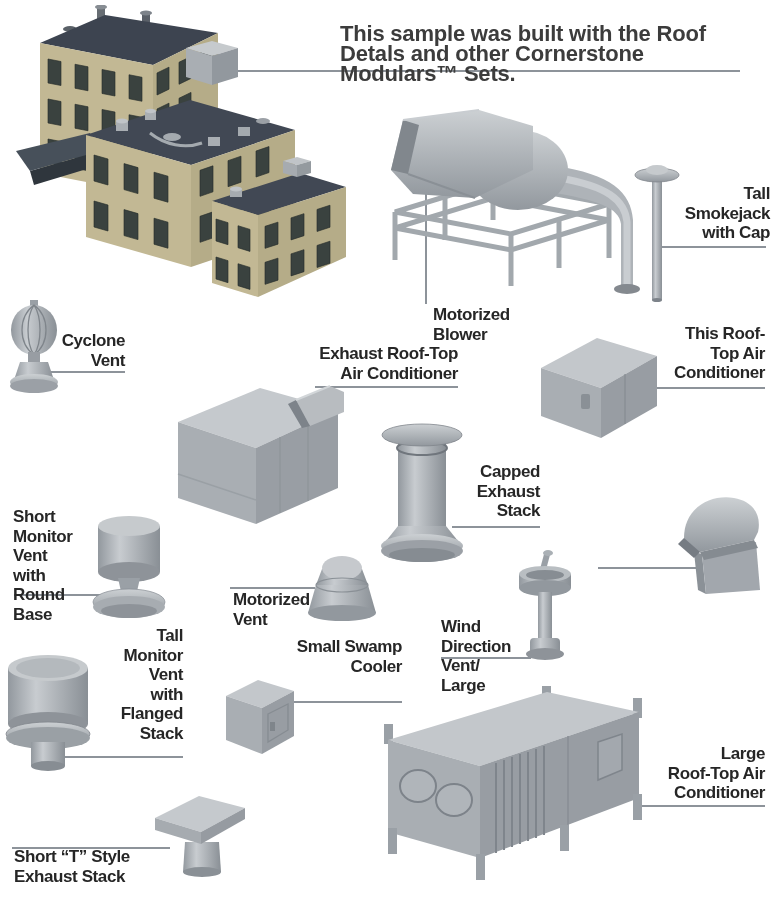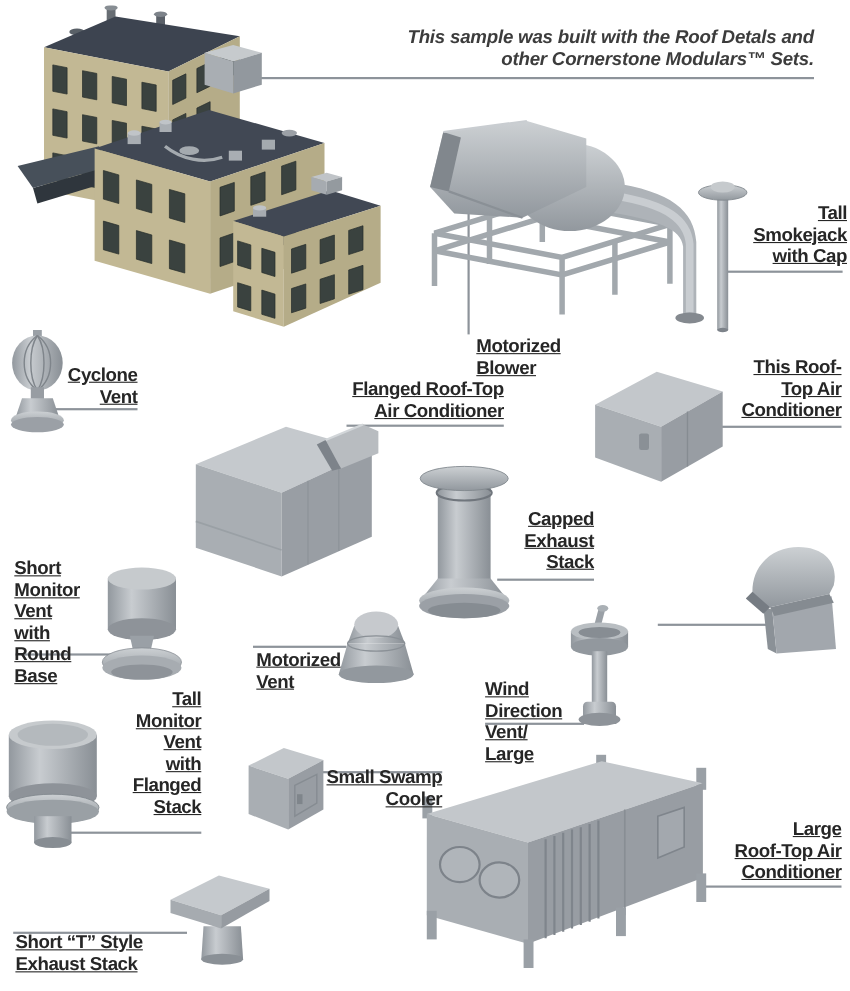--- a/index.html
+++ b/index.html
@@ -1,25 +1,25 @@
 <!DOCTYPE html>
 <html style="--label-color: #262626; --note-color: #3c3c3c; --leader-color: #8d939a; --part-light: #c5c9cd; --part-mid: #a9aeb3; --part-dark: #989da3; --wall-tan: #c2b894; --wall-tan-shade: #b5ac88; --roof-dark: #414854; --window-dark: #3a423f;"><head>
 <meta charset="utf-8">
 <style>
   html,body{margin:0;padding:0;background:#ffffff;}
   #canvas{position:relative;width:773px;height:901px;background:#fff;overflow:hidden;
           font-family:"Liberation Sans","DejaVu Sans",sans-serif;}
   .part{position:absolute;}
   .lbl{position:absolute;font-weight:bold;font-size:17px;line-height:19.5px;
        color:var(--label-color,#262626);letter-spacing:-0.4px;white-space:nowrap;}
-  .lbl span{display:block;text-decoration:underline;}
+  .lbl span{display:block;}
   .lbl.right{text-align:right;}
   .lbl.left{text-align:left;margin-top:44px;}
-  .note{position:absolute;font-style:italic;font-weight:600;font-size:17px;line-height:20px;
-        color:var(--note-color,#3c3c3c);text-align:right;letter-spacing:-0.2px;}
+  .note{position:absolute;font-weight:600;font-size:22px;line-height:20px;
+        color:var(--note-color,#3c3c3c);text-align:left;letter-spacing:-0.2px;}
   .leader{position:absolute;background:var(--leader-color,#8d939a);height:2px;}
   .leader.v{width:2px;height:auto;}
 </style>
 </head>
 <body>
 
 <div id="canvas">
 
   <svg width="0" height="0" style="position:absolute" aria-hidden="true">
     <defs>
@@ -327,21 +327,21 @@
       <span>Smokejack</span>
       <span>with Cap</span>
   </div>
 
   <div class="lbl right" style="left:40px;top:331px;width:85px">
     <span>Cyclone</span>
       <span>Vent</span>
   </div>
 
   <div class="lbl right" style="left:298px;top:344px;width:160px">
-    <span>Flanged Roof-Top</span>
+    <span>Exhaust Roof-Top</span>
       <span>Air Conditioner</span>
   </div>
 
   <div class="lbl right" style="left:645px;top:324px;width:120px">
     <span>This Roof-</span>
       <span>Top Air</span>
       <span>Conditioner</span>
   </div>
 
   <div class="lbl right" style="left:460px;top:462px;width:80px">
@@ -374,21 +374,21 @@
 
   <div class="lbl right" style="left:103px;top:626px;width:80px">
     <span>Tall</span>
       <span>Monitor</span>
       <span>Vent</span>
       <span>with</span>
       <span>Flanged</span>
       <span>Stack</span>
   </div>
 
-  <div class="lbl right" style="left:282px;top:697px;width:120px">
+  <div class="lbl right" style="left:282px;top:637px;width:120px">
     <span>Small Swamp</span>
       <span>Cooler</span>
   </div>
 
   <div class="lbl left" style="left:14px;top:803px">
     <span>Short “T” Style</span>
       <span>Exhaust Stack</span>
   </div>
 
   <div class="lbl right" style="left:640px;top:744px;width:125px">

